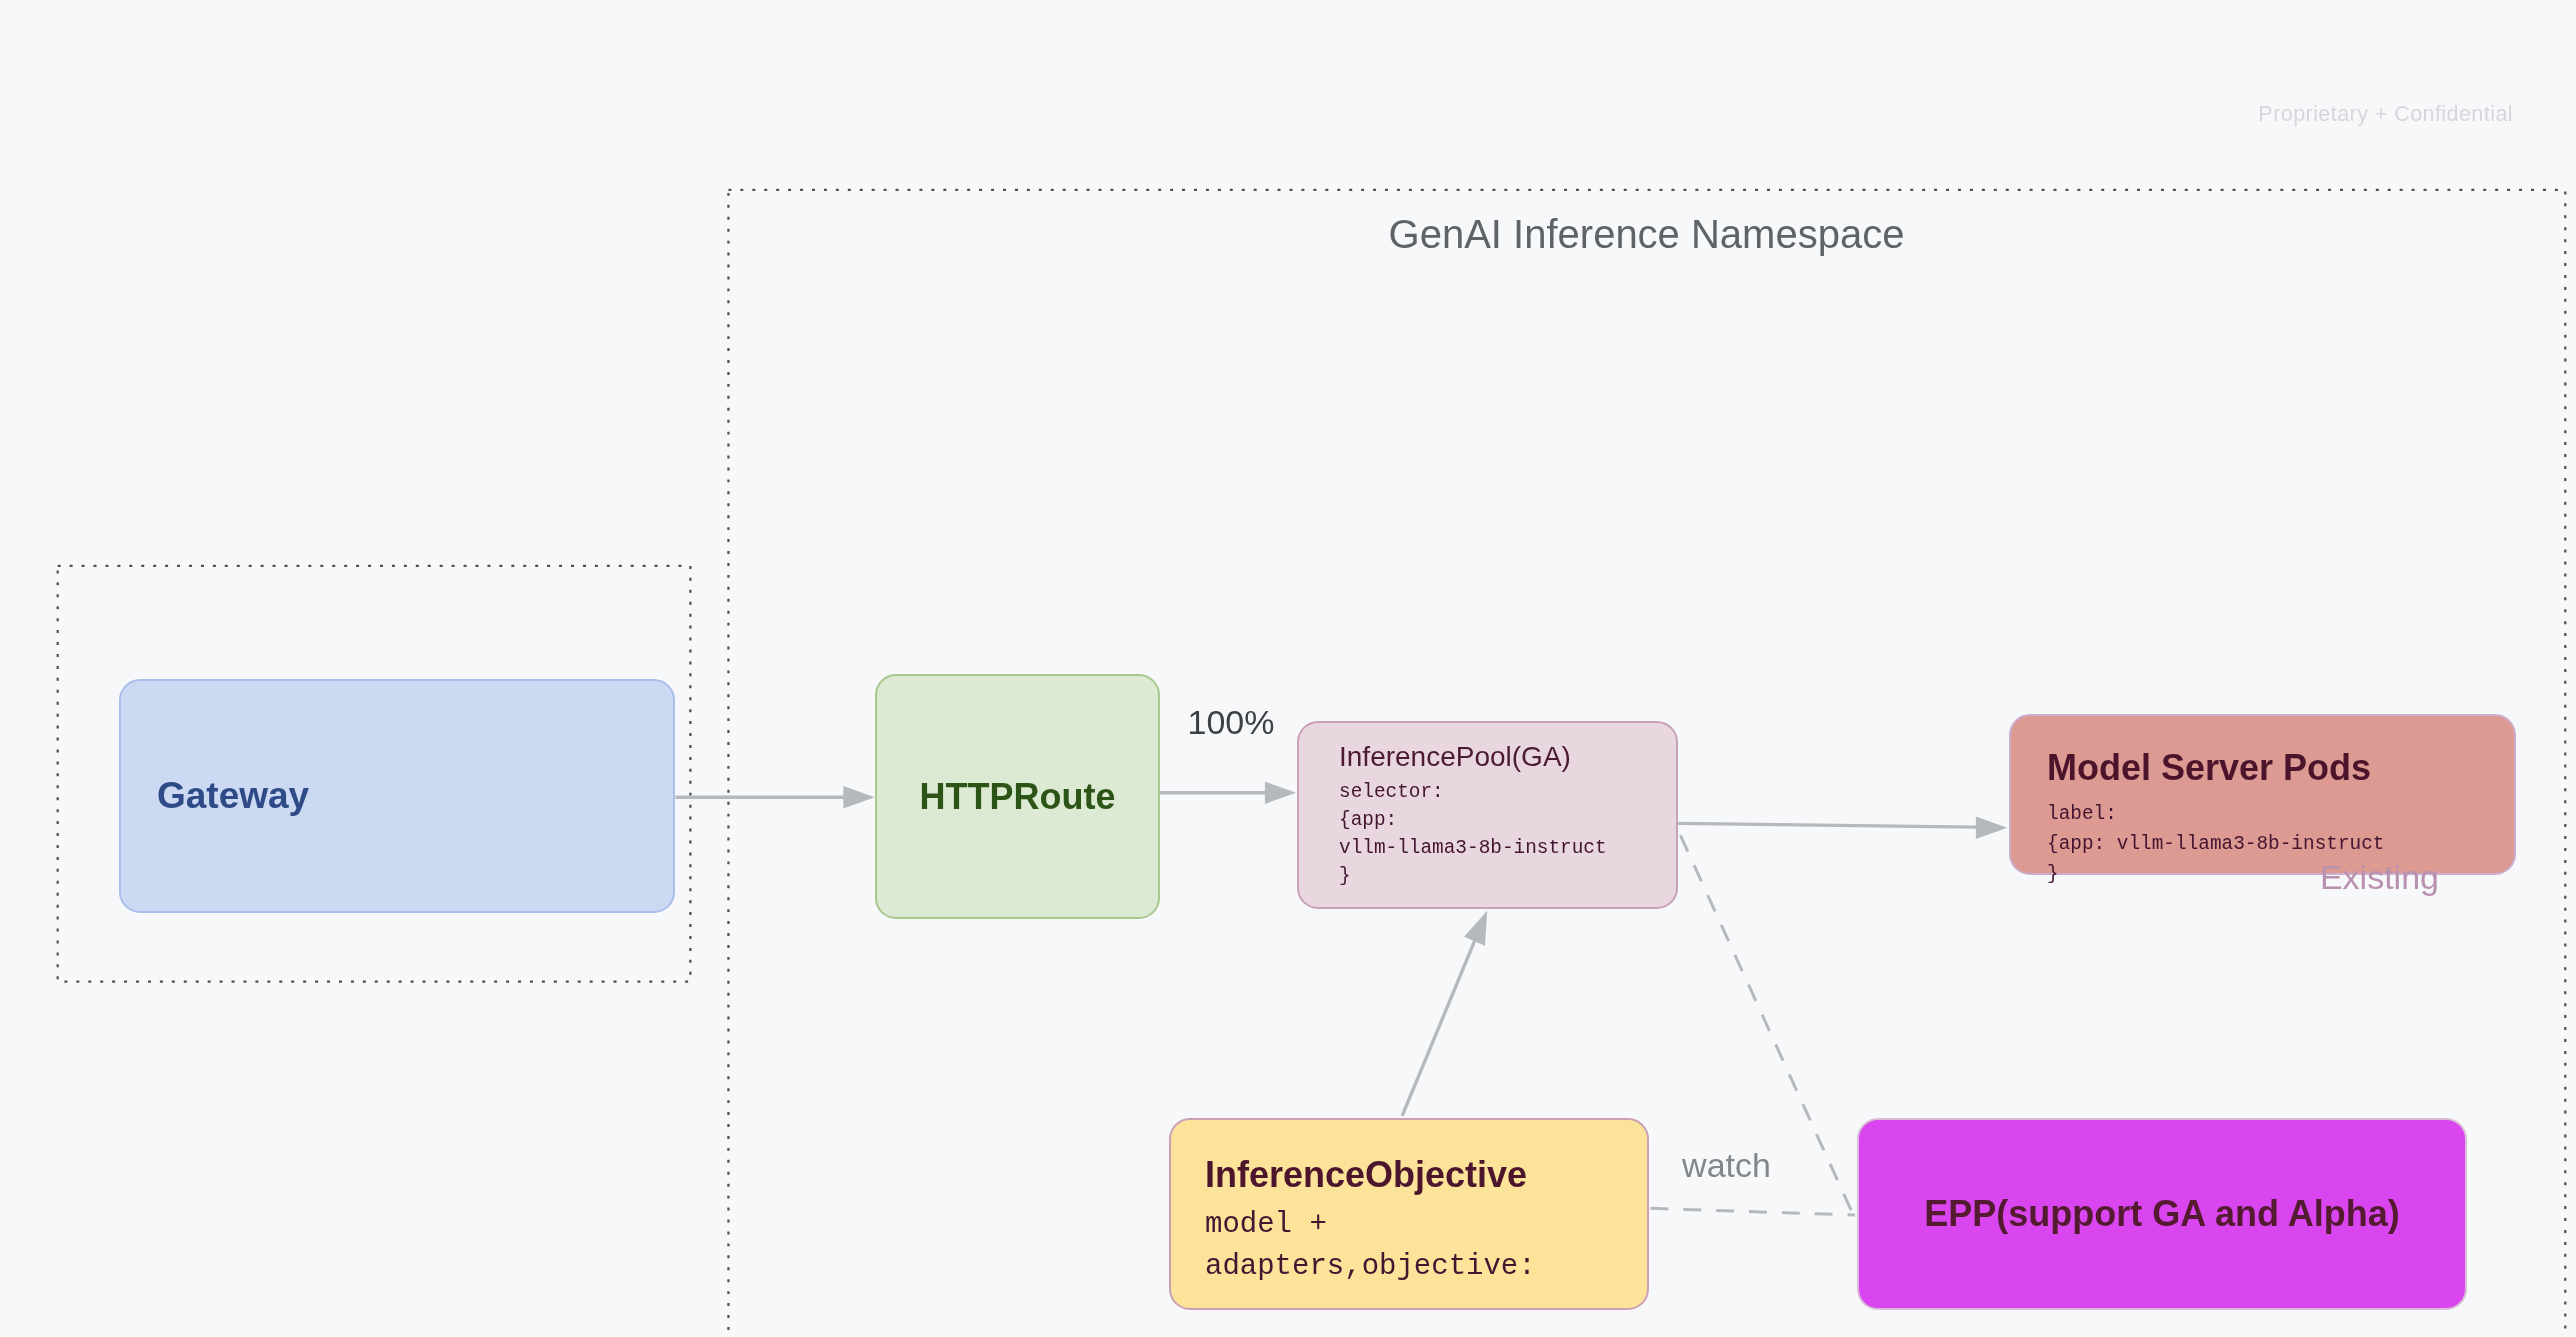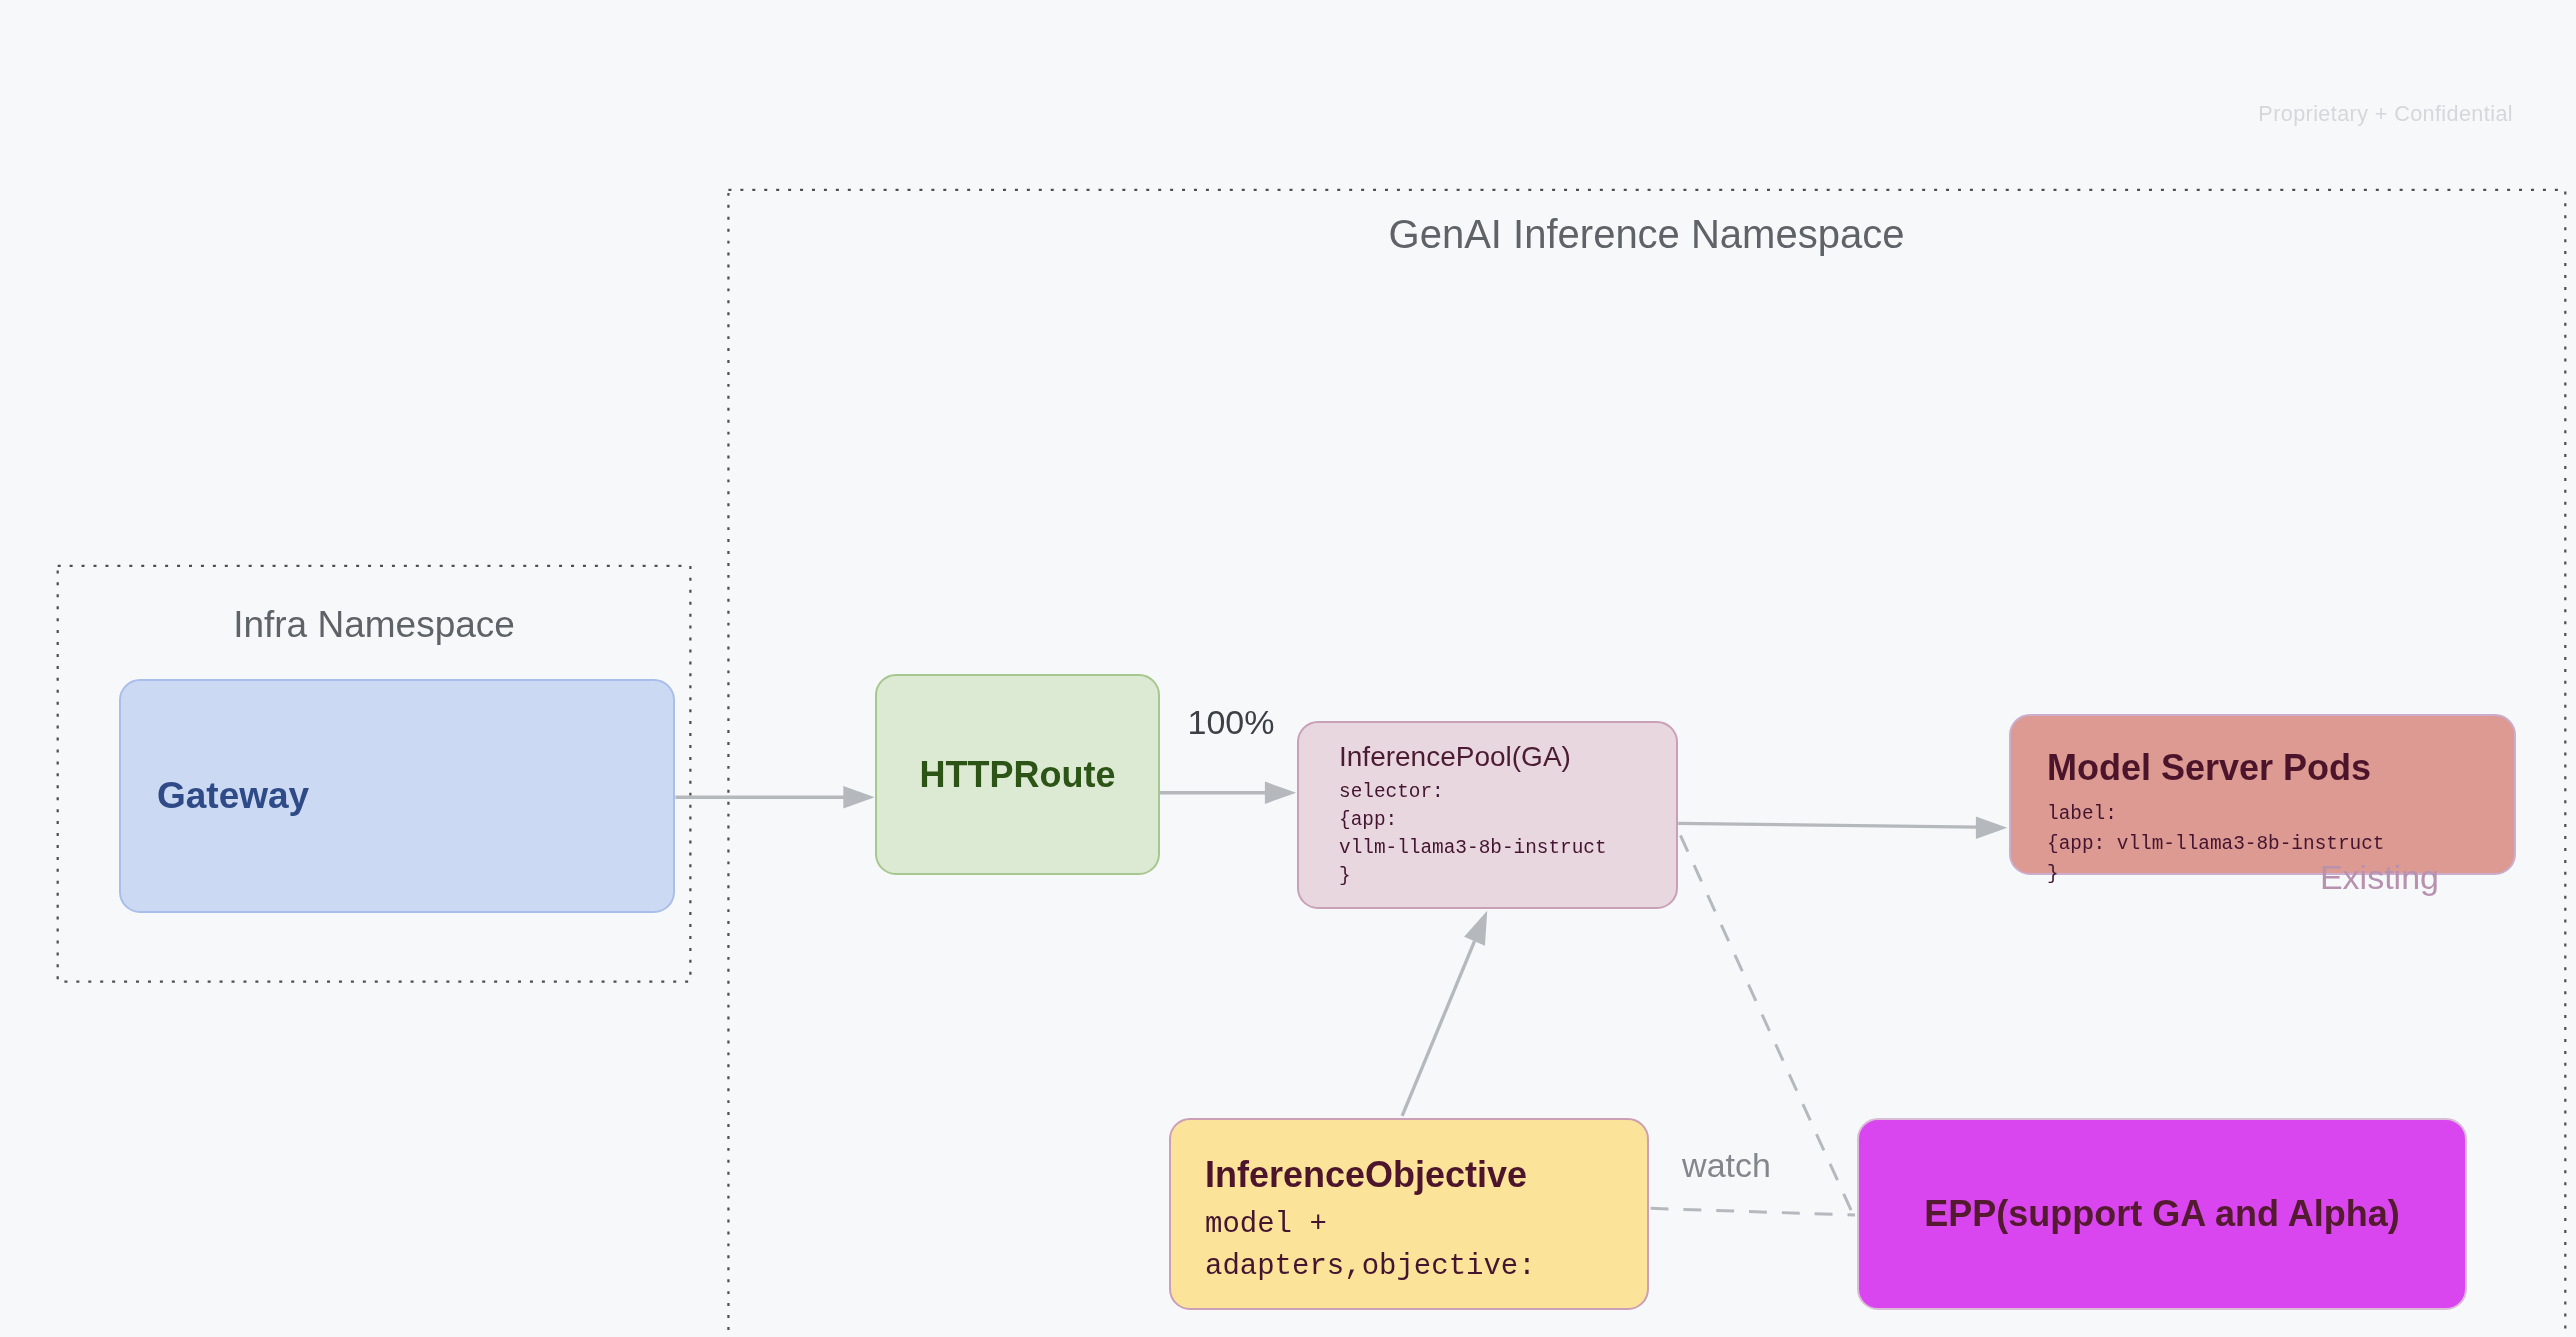--- a/index.html
+++ b/index.html
@@ -41,21 +41,21 @@
     box-sizing: border-box;
   }
   #gateway {
     left: 119px; top: 651px; width: 556px; height: 234px;
     background: #ccd9f3; border: 2.2px solid #a9bfe9;
     display: flex; align-items: center; padding-left: 36px;
   }
   #gateway .node-label { font-size: 37px; font-weight: 700; color: #2e4a87; }
 
   #httproute {
-    left: 875px; top: 646px; width: 285px; height: 201px;
+    left: 875px; top: 646px; width: 285px; height: 245px;
     background: #dcead3; border: 2.2px solid #a6c78d;
     display: flex; align-items: center; justify-content: center;
   }
   #httproute .node-label { font-size: 36px; font-weight: 700; color: #2c5417; }
 
   #inference-pool {
     left: 1297px; top: 693px; width: 381px; height: 188px;
     background: #e9d7e0; border: 2.2px solid #c8a1b6;
     padding: 18px 15px 0 40px;
   }
@@ -123,21 +123,20 @@
 
     <line x1="1879" y1="1458" x2="1976" y2="1224" stroke="#b5b8bd" stroke-width="4.5"></line>
     <polygon points="1993,1183 1990,1230 1962,1218" fill="#b5b8bd"></polygon>
 
     <line x1="2252" y1="1082" x2="2481" y2="1585" stroke="#b5b8bd" stroke-width="4" stroke-dasharray="24 20"></line>
 
     <line x1="2212" y1="1582" x2="2486" y2="1591" stroke="#b5b8bd" stroke-width="4" stroke-dasharray="24 20"></line>
   </svg>
 
   <div id="genai-title" class="abs ns-title">GenAI Inference Namespace</div>
-  <div id="infra-title" class="abs ns-title">Infra Namespace</div>
 
   <div id="gateway" class="abs node">
     <span class="node-label">Gateway</span>
   </div>
 
   <div id="httproute" class="abs node">
     <span class="node-label">HTTPRoute</span>
   </div>
 
   <div id="inference-pool" class="abs node">

